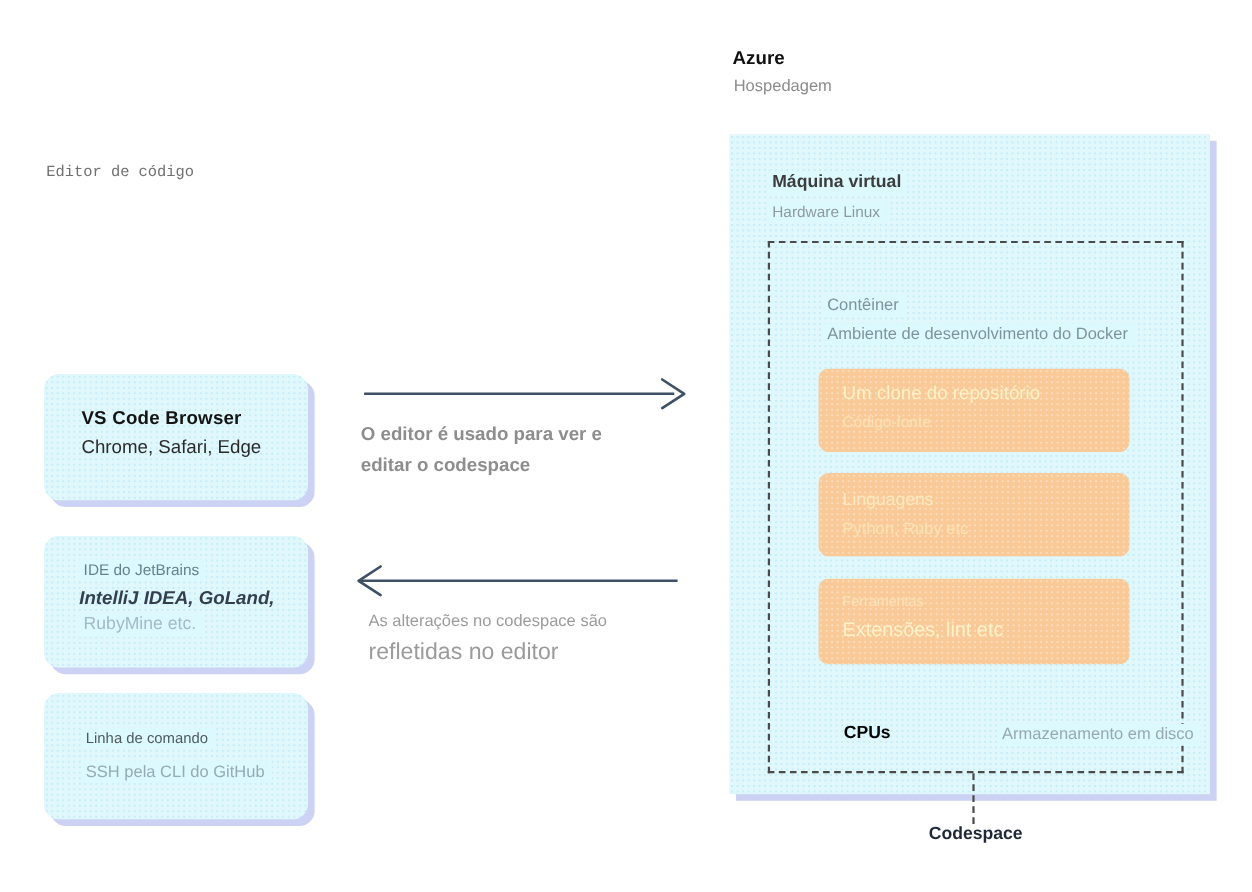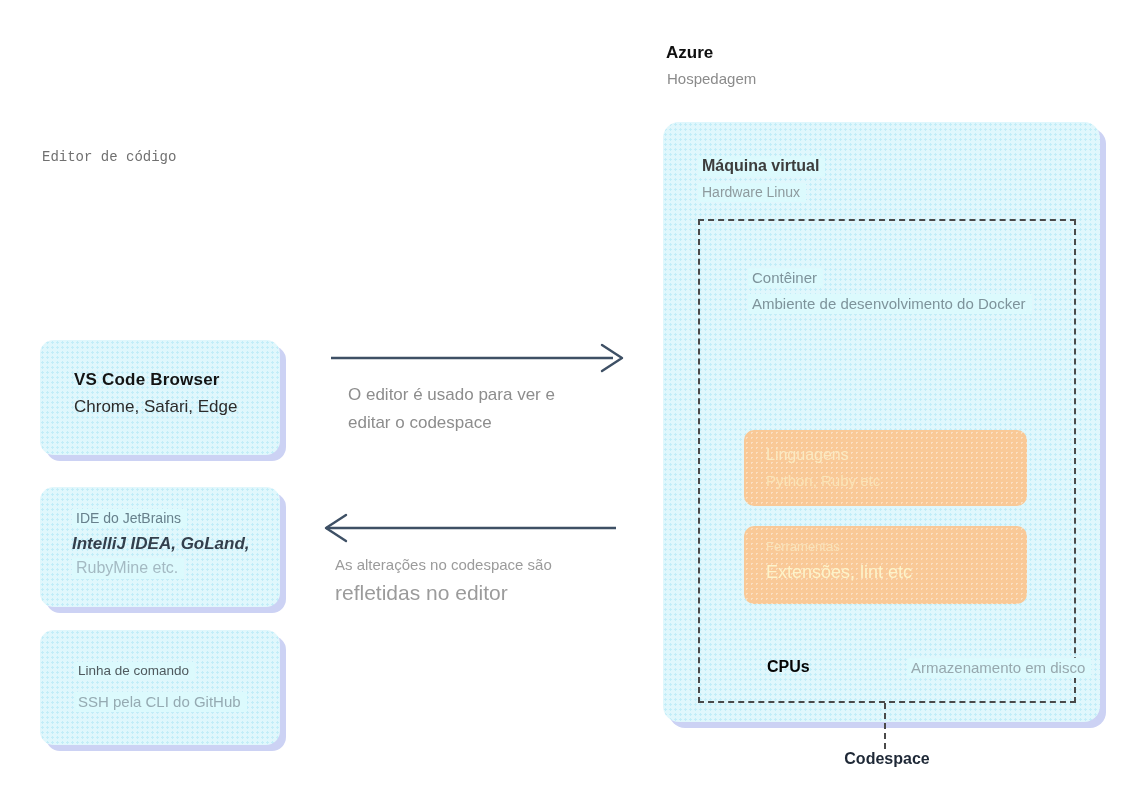--- a/index.html
+++ b/index.html
@@ -37,28 +37,28 @@
   .t-sub-gray{font-size:17px;color:#8e9fa6;margin-top:7px;}
   .t-sub-dark{font-size:17px;color:#2b2b2b;margin-top:7px;}
   .t-kicker{font-size:14px;color:#67808c;}
   .t-mid-bold{font-size:17px;font-weight:bold;color:#333f4c;margin-top:6px;font-style:italic;}
   .t-faint{font-size:16px;color:#a4bac3;margin-top:4px;}
   .t-kicker2{font-size:13.5px;color:#4f5a5e;}
   .t-faint2{font-size:15px;color:#95aab2;margin-top:12px;}
 
   
   .arrow-svg{overflow:visible;}
-  #caption-fwd{left:348px;top:381px;font-size:17px;color:#8d8d8d;line-height:28px;}
+  #caption-fwd{left:328px;top:381px;font-size:17px;color:#8d8d8d;line-height:28px;font-weight:bold;}
   #caption-bwd-1{left:335px;top:556px;font-size:15px;color:#9b9b9b;}
   #caption-bwd-2{left:335px;top:581px;font-size:21px;color:#9b9b9b;}
 
   
   #azure-title{left:666px;top:43px;font-size:17px;font-weight:bold;color:#101010;}
   #azure-sub{left:667px;top:70px;font-size:15px;color:#8b8b8b;}
-  #vm-box{left:663px;top:122px;width:437px;height:600px;border-radius:16px;text-decoration:underline;}
+  #vm-box{left:663px;top:122px;width:437px;height:600px;border-radius:0;text-decoration:underline;}
   #vm-title{left:35px;top:34px;font-size:16px;font-weight:bold;color:#3d3d3d;}
   #vm-sub{left:35px;top:61px;font-size:14px;color:#8e9a9e;}
   #dashed-box{left:35px;top:97px;width:374px;height:480px;border:2px dashed #4a4a4a;}
   #container-title{left:48px;top:47px;font-size:15px;color:#7e939b;}
   #container-sub{left:48px;top:73px;font-size:15px;color:#7e939b;}
   .inner-orange{left:44px;width:283px;}
   #orange-repo{top:114px;height:76px;}
   #orange-lang{top:209px;height:76px;}
   #orange-tools{top:305px;height:78px;}
   .orange-box .pad{padding:13px 0 0 22px;}
@@ -125,20 +125,26 @@
   <div class="abs" id="azure-sub">Hospedagem</div>
 
   <div class="abs cyan-box" id="vm-box">
     <div class="abs" id="vm-title"><span class="hl">Máquina virtual</span></div>
     <div class="abs" id="vm-sub"><span class="hl">Hardware Linux</span></div>
 
     <div class="abs" id="dashed-box">
       <div class="abs" id="container-title"><span class="hl">Contêiner</span></div>
       <div class="abs" id="container-sub"><span class="hl">Ambiente de desenvolvimento do Docker</span></div>
 
+      <div class="abs orange-box inner-orange" id="orange-repo">
+        <div class="pad">
+          <div class="o-title">Um clone do repositório</div>
+          <div class="o-sub">Código-fonte</div>
+        </div>
+      </div>
 
       <div class="abs orange-box inner-orange" id="orange-lang">
         <div class="pad" style="padding-top:16px;">
           <div class="o-line1">Linguagens</div>
           <div class="o-line2">Python, Ruby etc</div>
         </div>
       </div>
 
       <div class="abs orange-box inner-orange" id="orange-tools">
         <div class="pad">

